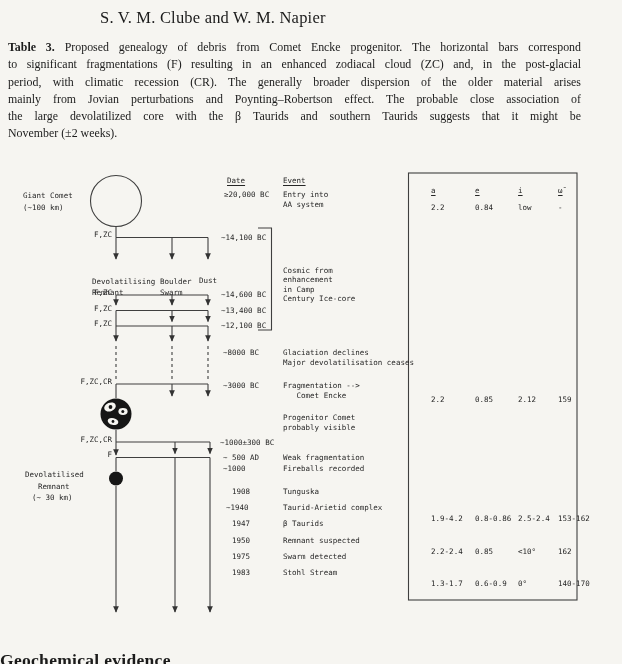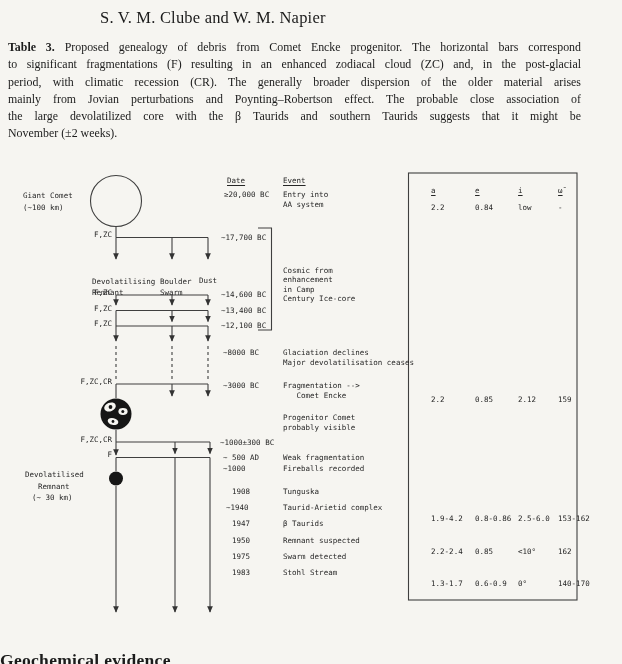--- a/index.html
+++ b/index.html
@@ -133,21 +133,21 @@
   <div class="mono" style="left:160px;top:276px;line-height:11px;">Boulder
 Swarm</div>
   <div class="mono" style="left:199px;top:276px;">Dust</div>
 
   <div class="mono" style="left:25px;top:470px;">Devolatilised</div>
   <div class="mono" style="left:38px;top:481.5px;">Remnant</div>
   <div class="mono" style="left:32px;top:493px;">(~ 30 km)</div>
 
   <div class="mono ul" style="left:227px;top:176px;">Date</div>
   <div class="mono" style="left:224px;top:190px;">≥20,000 BC</div>
-  <div class="mono" style="left:221px;top:233px;">~17,700 BC</div>
+  <div class="mono" style="left:221px;top:233px;">~14,100 BC</div>
   <div class="mono" style="left:221px;top:290px;">~14,600 BC</div>
   <div class="mono" style="left:221px;top:305.5px;">~13,400 BC</div>
   <div class="mono" style="left:221px;top:321px;">~12,100 BC</div>
   <div class="mono" style="left:223px;top:348px;">~8000 BC</div>
   <div class="mono" style="left:223px;top:381px;">~3000 BC</div>
   <div class="mono" style="left:220px;top:438px;">~1000±300 BC</div>
   <div class="mono" style="left:223px;top:453px;">~ 500 AD</div>
   <div class="mono" style="left:223px;top:464px;">~1000</div>
   <div class="mono" style="left:232px;top:487px;">1908</div>
   <div class="mono" style="left:226px;top:503px;">~1940</div>
@@ -181,21 +181,21 @@
   <div class="mono ot-row" style="left:413px;top:176px;">
     <span class="c1 ul">a</span><span class="c2 ul0"><span class="ul">e</span></span><span class="c3"><span class="ul">i</span></span><span class="ul">ω̄</span>
   </div>
   <div class="mono ot-row" style="left:413px;top:193px;">
     <span class="c1">2.2</span><span class="c2">0.84</span><span class="c3">low</span><span>-</span>
   </div>
   <div class="mono ot-row" style="left:413px;top:385px;">
     <span class="c1">2.2</span><span class="c2">0.85</span><span class="c3">2.12</span><span>159</span>
   </div>
   <div class="mono ot-row" style="left:413px;top:504px;">
-    <span class="c1">1.9-4.2</span><span class="c2">0.8-0.86</span><span class="c3">2.5-6.0</span><span>153-162</span>
+    <span class="c1">1.9-4.2</span><span class="c2">0.8-0.86</span><span class="c3">2.5-2.4</span><span>153-162</span>
   </div>
   <div class="mono ot-row" style="left:413px;top:537px;">
     <span class="c1">2.2-2.4</span><span class="c2">0.85</span><span class="c3">&lt;10°</span><span>162</span>
   </div>
   <div class="mono ot-row" style="left:413px;top:569px;">
     <span class="c1">1.3-1.7</span><span class="c2">0.6-0.9</span><span class="c3">0°</span><span>140-170</span>
   </div>
 
   <div class="bottom-head">Geochemical evidence</div>
 

